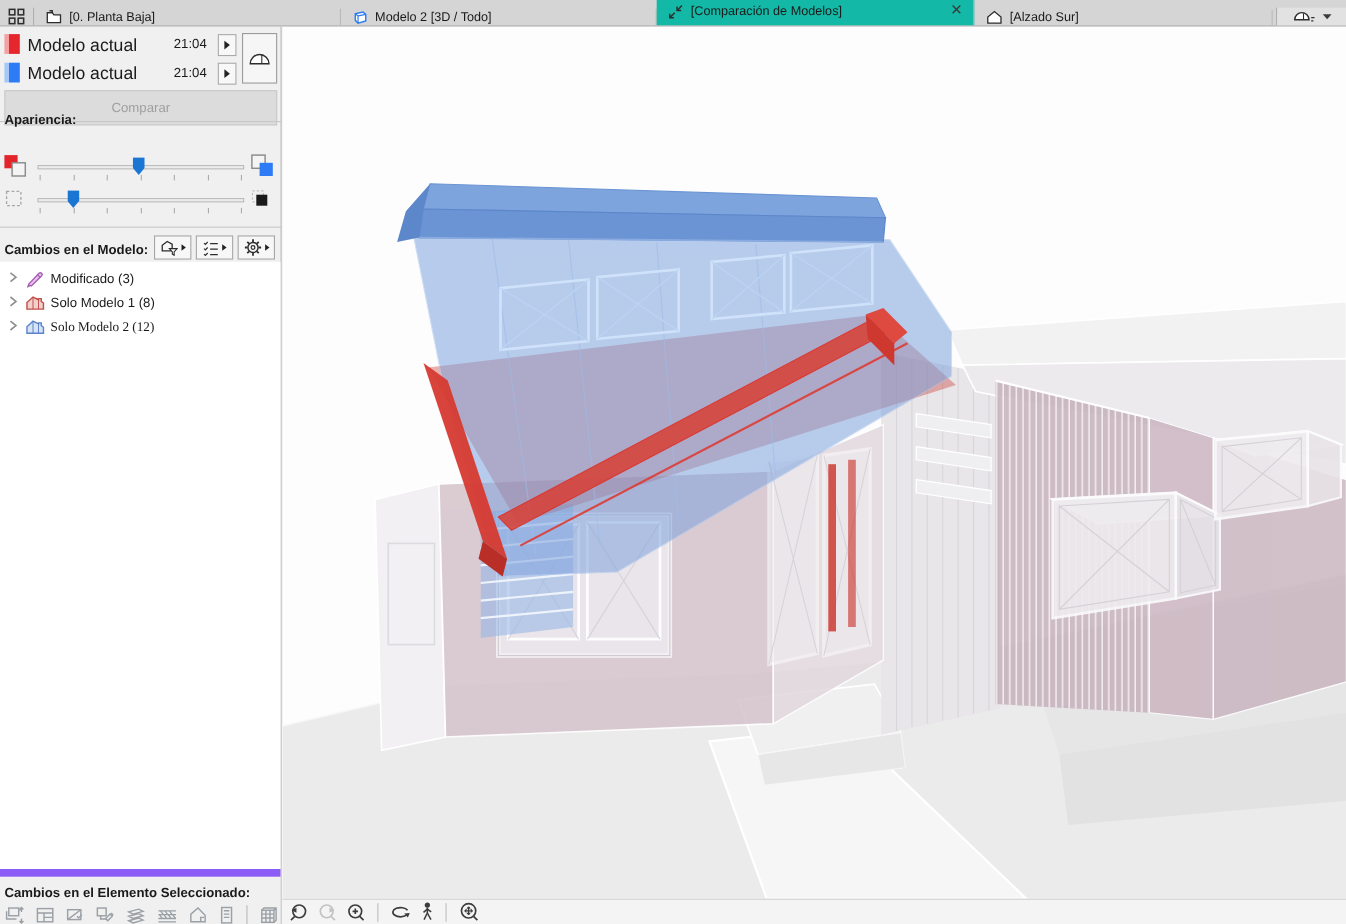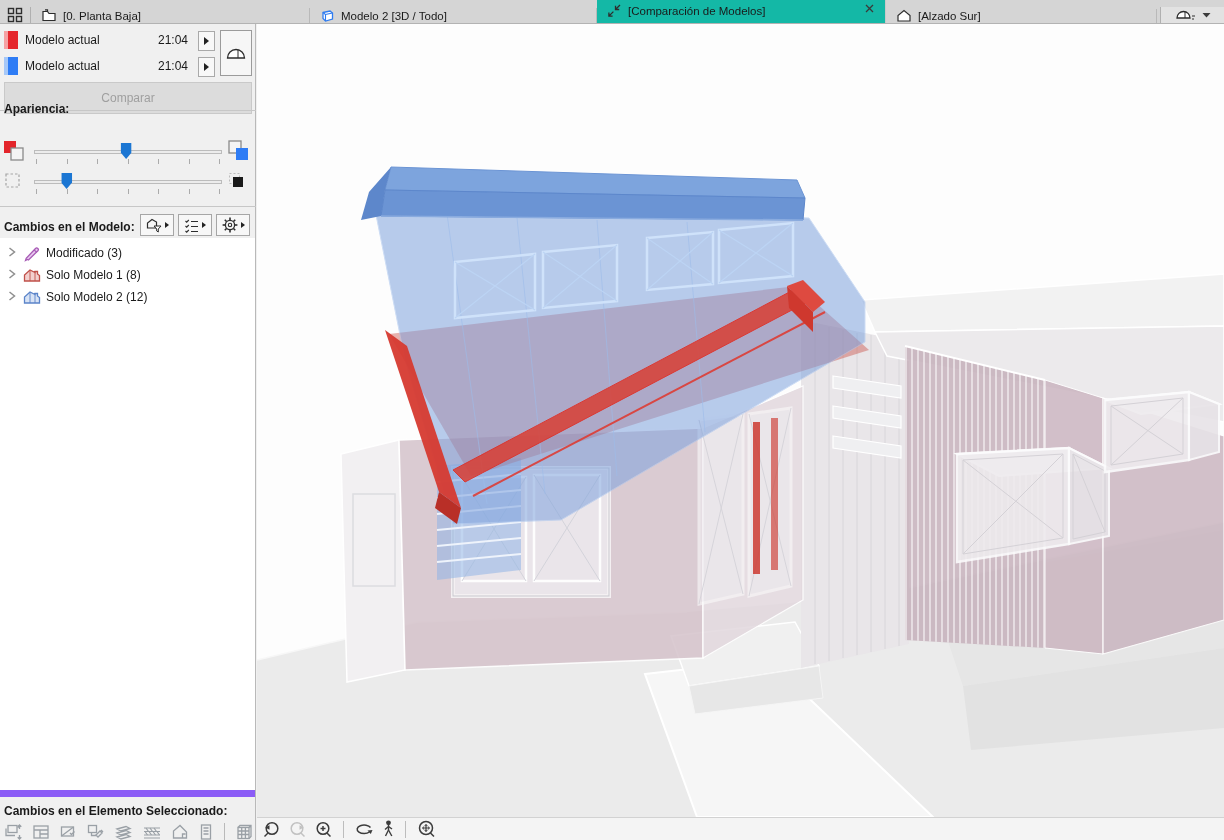--- a/index.html
+++ b/index.html
@@ -17,21 +17,21 @@
   .tab.t3 { width:289px; background:#14b8a6; height:25px; border-right:1px solid #c9c9c9; }
   .tab.t4 { width:271px; }
   .tab .close-x { position:absolute; right:10px; top:5px; }
   .tabbar-spacer { flex:1; }
   .tabbar-right { width:64px; background:#e2e2e2; border-left:1px solid #b0b0b0; display:flex; align-items:center; justify-content:center; gap:5px; cursor:pointer; }
 
   
   .sidebar { position:absolute; left:0; top:24px; width:256px; height:816px; background:#f0f0f0; border-right:1px solid #b9b9b9; z-index:10; }
   .model-row { position:absolute; left:0; width:256px; height:22px; }
   .model-row .swatch { position:absolute; left:4px; top:1px; width:14px; height:18px; }
-  .model-row .mname { position:absolute; left:25px; top:3px; font-size:12px; }
+  .model-row .mname { position:absolute; left:25px; top:3px; font-size:16px; }
   .model-row .mtime { position:absolute; left:148px; top:3px; width:40px; text-align:right; font-size:12px; }
   .arrow-btn { position:absolute; left:198px; top:1px; width:17px; height:20px; background:#f8f8f8; border:1px solid #a9a9a9; display:flex; align-items:center; justify-content:center; cursor:pointer; }
   .tri-right { width:0; height:0; border-left:5px solid #222; border-top:4px solid transparent; border-bottom:4px solid transparent; }
   .pick-view-btn { position:absolute; left:220px; top:6px; width:32px; height:46px; background:#f6f6f6; border:1px solid #9b9b9b; display:flex; align-items:center; justify-content:center; cursor:pointer; }
   .compare-btn { position:absolute; left:4px; top:58px; width:248px; height:32px; background:#dcdcdc; border:1px solid #c9c9c9; color:#9f9f9f; font-size:12px; text-align:center; line-height:18px; }
   .hr { position:absolute; left:0; width:256px; height:1px; background:#c7c7c7; }
   .sec-label { position:absolute; left:4px; font-weight:bold; font-size:12px; }
 
   .slider-row { position:absolute; left:0; width:256px; height:30px; }
   .slider-track { position:absolute; left:34px; top:12px; width:188px; height:4px; background:#ececec; border:1px solid #bcbcbc; }
@@ -280,21 +280,21 @@
       </span>
       <span class="ticn">
         <svg width="18" height="15" viewBox="0 0 18 15">
           <path d="M1.5 13 V7 L7 2 L12 4.5 V3.5 h2.5 V6 l2 1.5 V13 z" fill="#f3d0ce" stroke="#c0504a" stroke-width="1.3"></path>
           <path d="M7 2 L7 13 M12 4.5 L12 13" stroke="#c0504a" stroke-width="0.9"></path>
         </svg>
       </span>
       <span class="tlabel">Solo Modelo 1 (8)</span>
     </div>
 
-    <div class="tree-row" style="top:266px;">
+    <div class="tree-row" style="top:266px;font-family:Liberation Serif, serif;">
       <span class="chev">
         <svg width="10" height="12" viewBox="0 0 10 12">
             <polyline points="2.5,2 7.5,6 2.5,10" fill="none" stroke="#8f8f8f" stroke-width="1.5"></polyline>
           </svg>
       </span>
       <span class="ticn">
         <svg width="18" height="15" viewBox="0 0 18 15">
           <path d="M1.5 13 V7 L7 2 L12 4.5 V3.5 h2.5 V6 l2 1.5 V13 z" fill="#d8e3f5" stroke="#5b84c9" stroke-width="1.3"></path>
           <path d="M7 2 L7 13 M12 4.5 L12 13" stroke="#5b84c9" stroke-width="0.9"></path>
         </svg>

